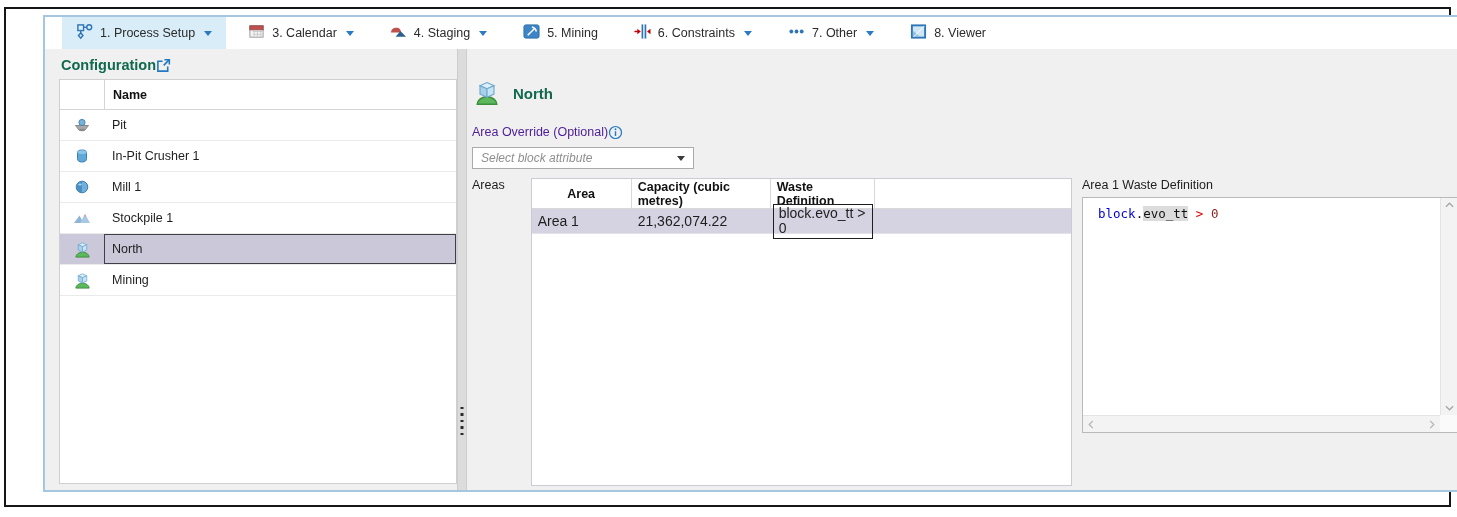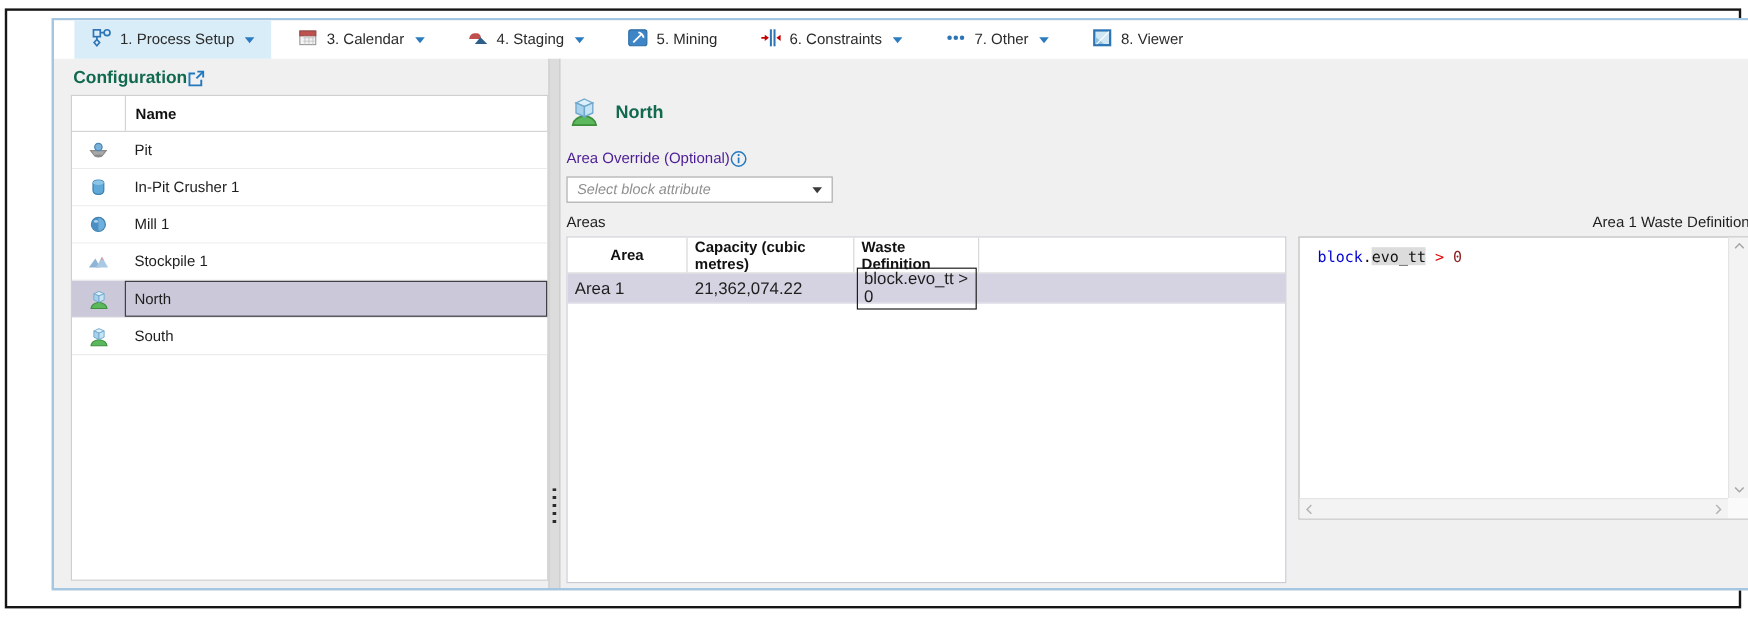--- a/index.html
+++ b/index.html
@@ -50,35 +50,35 @@
   .detail-title{font-size:15px;font-weight:bold;color:#11694e;}
   .field-label-row{margin-top:16px;display:flex;align-items:flex-start;gap:0;font-size:12.5px;color:#4c1d95;}
   .dropdown{margin-top:7px;width:222px;height:22px;background:#fff;border:1px solid #ababab;
             display:flex;align-items:center;justify-content:space-between;padding:0 8px;box-sizing:border-box;}
   .dropdown .ph{font-style:italic;color:#8f8f8f;font-size:12px;}
   .dd-caret{width:0;height:0;border-left:4px solid transparent;border-right:4px solid transparent;
             border-top:5px solid #3a3a3a;}
 
   .panels{margin-top:9px;flex:1;display:flex;gap:10px;min-height:0;}
   .panel-label{font-size:12.5px;color:#1e1e1e;margin-bottom:5px;flex-shrink:0;}
-  .areas-col{width:600px;flex-shrink:0;display:flex;flex-direction:column;min-height:0;}
+  .areas-col{width:600px;flex-shrink:0;display:flex;flex-direction:row;min-height:0;gap:26px;}
   .areas-table{flex:1;background:#fff;border:1px solid #cbcbd4;box-sizing:border-box;overflow:hidden;}
   .t-header{display:flex;height:29px;border-bottom:1px solid #d8d8d8;font-weight:bold;
             font-size:12.5px;color:#111;align-items:stretch;background:#fff;}
   .t-header .tc{display:flex;align-items:center;border-right:1px solid #d8d8d8;box-sizing:border-box;padding:0 6px;}
   .tc-area{width:100px;justify-content:center;flex-shrink:0;}
   .tc-cap{width:139px;flex-shrink:0;}
   .tc-waste{width:104px;flex-shrink:0;}
   .tc-rest{flex:1;border-right:none !important;}
   .t-row{display:flex;height:24px;background:#d5d3e2;font-size:14px;color:#1e1e1e;
          align-items:center;border-bottom:1px solid #e4e3ec;}
   .t-row .tc{display:flex;align-items:center;box-sizing:border-box;padding:0 6px;height:100%;}
   .waste-cell-box{border:1px solid #1e1e1e;padding:1px 5px 2px 5px;line-height:15px;}
 
-  .editor-col{flex:1;display:flex;flex-direction:column;min-width:0;text-align:right;}
+  .editor-col{flex:1;display:flex;flex-direction:column;min-width:0;}
   .editor{height:236px;background:#fff;border:1px solid #b9b9b9;position:relative;
           box-sizing:border-box;flex-shrink:0;}
   .code-line{position:absolute;left:15px;top:8px;font-family:"DejaVu Sans Mono",monospace;
              font-size:12.5px;white-space:pre;}
   .tok-kw{color:#0000d4;} .tok-plain{color:#111;} .tok-hl{color:#111;background:#dcdcdc;}
   .tok-op{color:#e00000;} .tok-num{color:#8b1f1f;}
   .vscroll{position:absolute;top:0;right:0;bottom:17px;width:17px;background:#f3f3f3;
            border-left:1px solid #e4e4e4;display:flex;flex-direction:column;
            justify-content:space-between;align-items:center;padding:4px 0;box-sizing:border-box;}
   .hscroll{position:absolute;left:0;right:17px;bottom:0;height:17px;background:#f3f3f3;
@@ -244,21 +244,21 @@
 
           <div class="list-row">
             <div class="icon-cell">
                 <svg width="19" height="19" viewBox="0 0 20 20">
                   <path d="M3 18 Q3.5 13.5 10 12.5 Q16.5 13.5 17 18 Z" fill="#5cb85c" stroke="#3e8e3e"></path>
                   <path d="M10 3 L14.5 5 L10 7 L5.5 5 Z" fill="#ddeffa" stroke="#6fa8cc" stroke-width="0.8"></path>
                   <path d="M5.5 5 L10 7 L10 12.5 L5.5 10.5 Z" fill="#a8d2ec" stroke="#6fa8cc" stroke-width="0.8"></path>
                   <path d="M14.5 5 L10 7 L10 12.5 L14.5 10.5 Z" fill="#c6e4f5" stroke="#6fa8cc" stroke-width="0.8"></path>
                 </svg>
               </div>
-            <div class="name-cell">South</div>
+            <div class="name-cell">Mining</div>
           </div>
         </div>
       </div>
 
       <div class="splitter">
         <div class="grip"></div>
       </div>
 
       <div class="right-panel">
 

